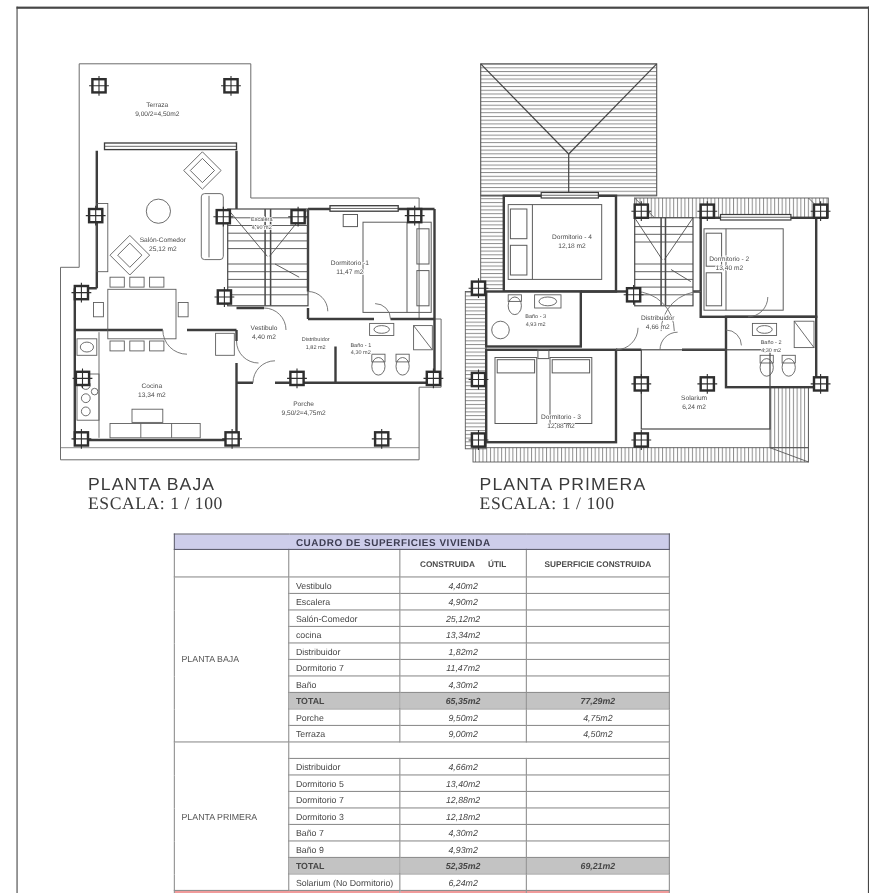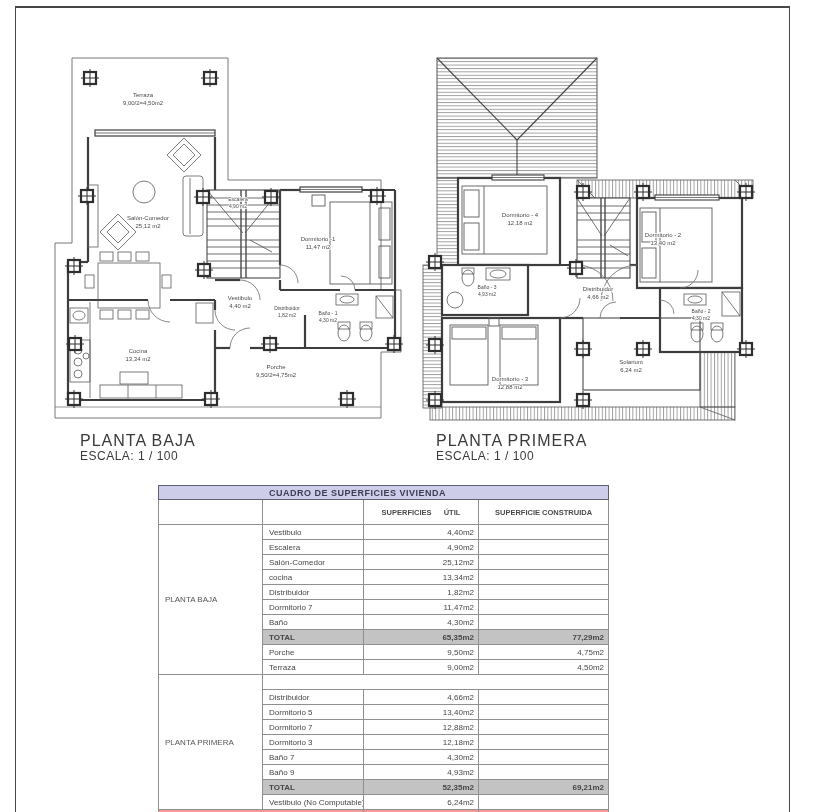--- a/index.html
+++ b/index.html
@@ -3,35 +3,35 @@
 <meta charset="utf-8">
 <style>
   html,body{margin:0;padding:0;}
   body{width:814px;height:812px;background:#ffffff;position:relative;overflow:hidden;
        font-family:"Liberation Sans",sans-serif;}
   .frame{position:absolute;left:15px;top:6px;width:773px;height:806px;
          border-top:2px solid #474747;border-left:1.5px solid #474747;border-right:1.5px solid #474747;}
   .plan{position:absolute;}
   .plan-title{position:absolute;color:#3a3a3a;line-height:1.15;}
   .plan-title .t1{font-size:16px;letter-spacing:1px;}
-  .plan-title .t2{font-size:12px;letter-spacing:.5px;}
+  .plan-title .t2{font-size:16px;letter-spacing:.5px;font-family:Liberation Serif, serif;}
   svg text{font-family:"Liberation Sans",sans-serif;fill:#4a4a4a;}
   .rl{font-size:6px;text-anchor:middle;paint-order:stroke;stroke:#ffffff;stroke-width:1.5px;}
   .rs{font-size:5px;text-anchor:middle;paint-order:stroke;stroke:#ffffff;stroke-width:1.5px;}
   
   .tblwrap{position:absolute;left:158px;top:485px;}
   table{border-collapse:collapse;table-layout:fixed;width:450px;font-size:8px;color:#474747;}
   td{border:1px solid #8f8f8f;height:14px;padding:0 4px;overflow:hidden;white-space:nowrap;}
   tr.title-row td{background:#cdcdea;border:1px solid #5f5f70;font-weight:bold;font-size:9px;
      color:#3d3d52;text-align:center;height:13px;letter-spacing:.5px;padding-right:56px;}
   tr.head td{height:24px;font-weight:bold;text-align:center;font-size:7.5px;color:#4a4a4a;}
   td.hu{word-spacing:10px;}
   td.c-group{font-size:8px;color:#555;padding-left:6px;}
   td.c-name{padding-left:6px;}
-  td.c-val{text-align:right;}
+  td.c-val{text-align:center;font-style:italic;}
   tr.total td{background:#c3c3c3;font-weight:bold;}
   tr.grand td{background:#f09b9b;color:#5a4444;}
   tr.grand td.c-label{font-weight:bold;padding-left:6px;color:#4a3a3a;}
 </style>
 </head>
 <body>
 
 <div class="frame"></div>
 
 <svg class="plan" style="left:40px;top:52px" width="372" height="372" viewBox="40 52 372 372">
@@ -360,21 +360,21 @@
         <col style="width:115px">
         <col style="width:130px">
       </colgroup>
     <thead>
       <tr class="title-row">
         <td colspan="4">CUADRO DE SUPERFICIES  VIVIENDA</td>
       </tr>
       <tr class="head">
         <td></td>
         <td></td>
-        <td class="hu">SUPERFICIES ÚTIL</td>
+        <td class="hu">CONSTRUIDA ÚTIL</td>
         <td>SUPERFICIE CONSTRUIDA</td>
       </tr>
     </thead>
     <tbody>
         <tr>
           <td class="c-group" rowspan="10">PLANTA BAJA</td>
           <td class="c-name">Vestibulo</td>
           <td class="c-val">4,40m2</td>
           <td class="c-val"></td>
         </tr>
@@ -456,21 +456,21 @@
           <td class="c-name">Baño 9</td>
           <td class="c-val">4,93m2</td>
           <td class="c-val"></td>
         </tr>
         <tr class="total">
           <td class="c-name">TOTAL</td>
           <td class="c-val">52,35m2</td>
           <td class="c-val">69,21m2</td>
         </tr>
         <tr>
-          <td class="c-name">Vestibulo (No Computable)</td>
+          <td class="c-name">Solarium (No Dormitorio)</td>
           <td class="c-val">6,24m2</td>
           <td class="c-val"></td>
         </tr>
         <tr class="grand">
           <td class="c-label" colspan="2">TOTAL SUPERFICIES</td>
           <td class="c-val">136,20m2</td>
           <td class="c-val">155,75m2</td>
         </tr>
       </tbody>
   </table>

